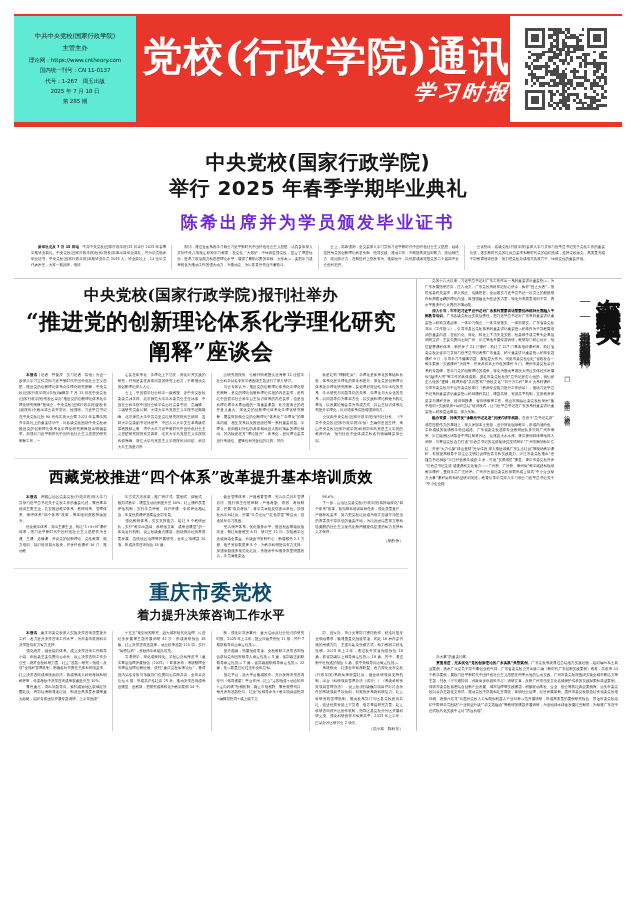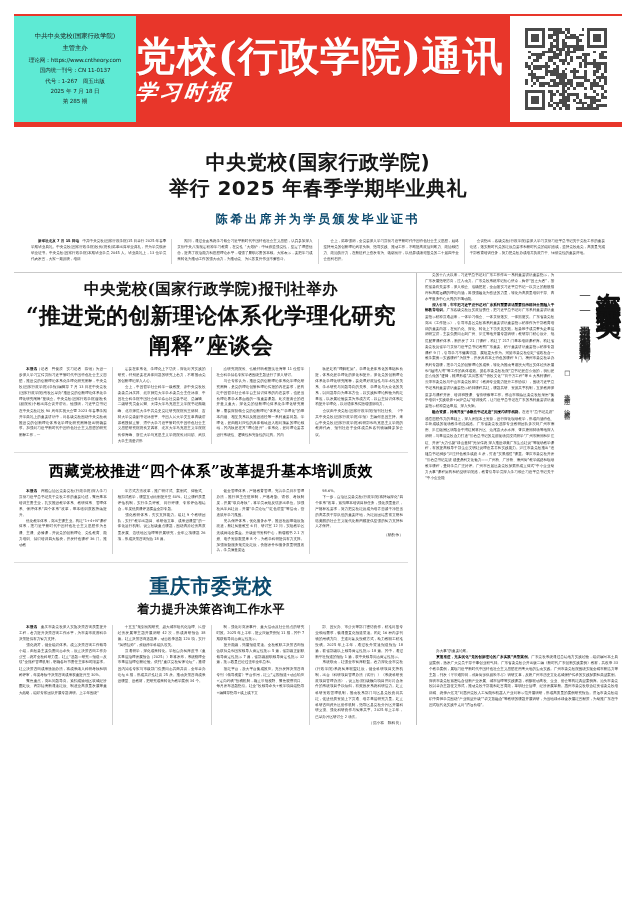--- a/index.html
+++ b/index.html
@@ -31,21 +31,21 @@
     padding:2px 3px;box-sizing:border-box;
   }
   .mh-info .l{
     font-family:"DejaVu Sans","Liberation Sans",sans-serif;
     font-size:6.4px;line-height:1.85;color:#1a1a1a;white-space:nowrap;
     letter-spacing:-0.1px;
   }
   .mh-info .l.sm{font-size:5.6px;}
   .mh-center{
     flex:1 1 auto;position:relative;
-    display:flex;flex-direction:column;align-items:flex-start;justify-content:center;
+    display:flex;flex-direction:column;align-items:flex-end;justify-content:center;
     color:#fff;
   }
   .mh-title{
     font-family:"DejaVu Serif","Liberation Serif",serif;
     font-weight:700;font-size:40px;line-height:1;letter-spacing:1px;
     text-shadow:0 1px 0 rgba(0,0,0,.12);
   }
   .mh-sub{
     font-family:"DejaVu Serif",serif;
     font-weight:700;font-style:italic;font-size:21px;line-height:1;
@@ -62,21 +62,21 @@
   .lead{padding:14px 26px 0 26px;text-align:center;}
   .lead h1{
     margin:0;
     font-family:"DejaVu Sans","Liberation Sans",sans-serif;
     font-weight:700;font-size:20px;line-height:1.32;
     letter-spacing:.5px;color:#161616;
   }
   .lead h2{
     margin:9px 0 0 0;
     font-family:"DejaVu Sans","Liberation Sans",sans-serif;
-    font-weight:700;font-size:12px;letter-spacing:2.6px;color:#0c4a6e;
+    font-weight:700;font-size:17px;letter-spacing:2.6px;color:#6d28d9;
   }
 
   
   .cols{display:flex;}
   .col{
     flex:1 1 0;min-width:0;
     padding:0 5px;box-sizing:border-box;
     border-right:1px solid #d0d0d0;
   }
   .col:last-child{border-right:none;}

